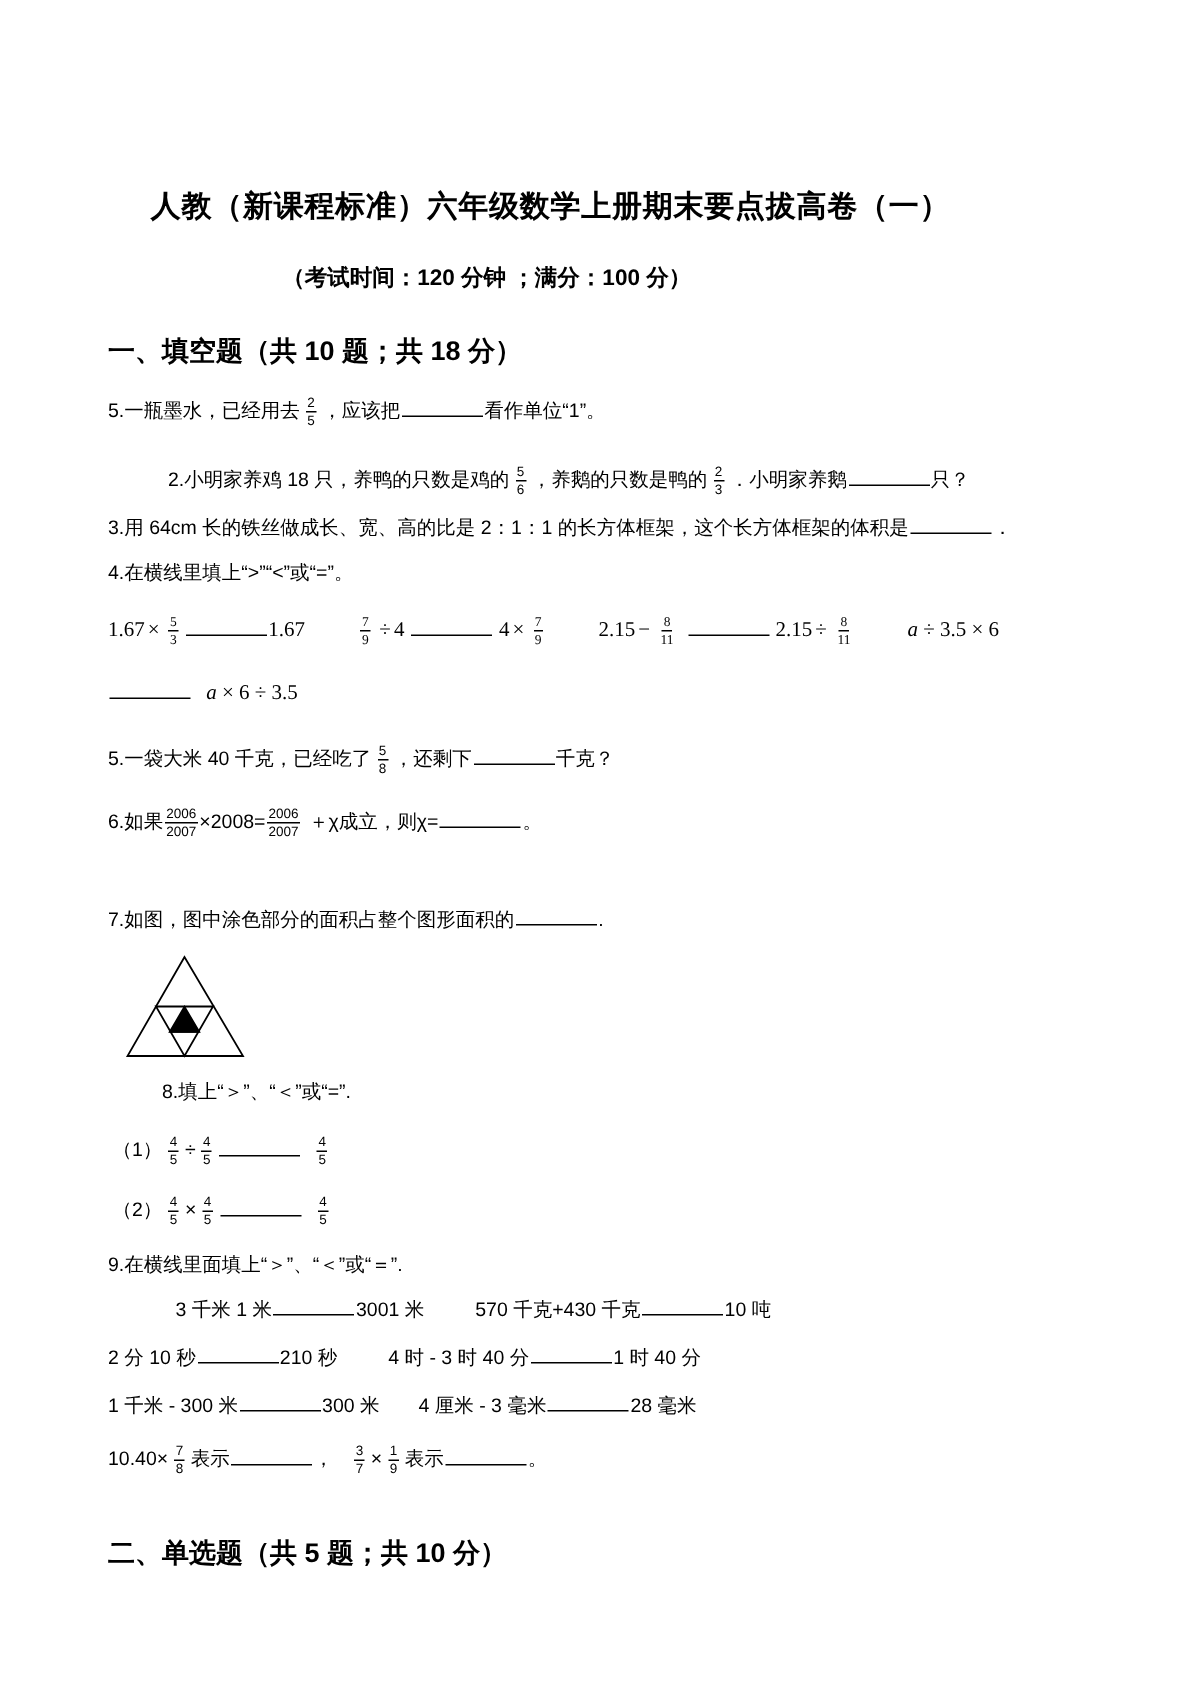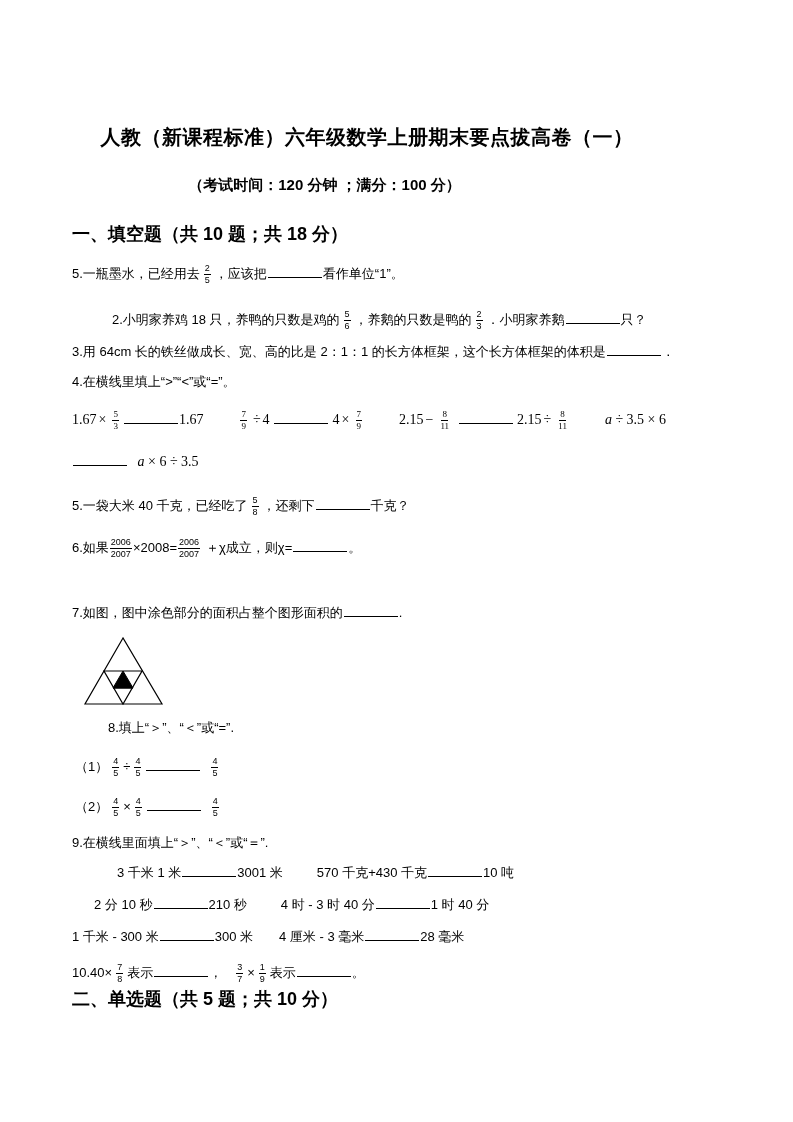--- a/index.html
+++ b/index.html
@@ -143,33 +143,33 @@
     </span><span class="blank"></span><span class="frac" style="margin-left:10px;">
       <span class="num">4</span>
       <span class="den">5</span>
     </span>
 </div>
 
 <div class="abs q" style="left:72px; top:834px;">9.在横线里面填上“＞”、“＜”或“＝”.</div>
 <div class="abs q" style="left:72px; top:864px;margin-left:45px;">
   <span>3 千米 1 米</span><span class="blank"></span><span>3001 米</span><span class="gap2"></span><span>570 千克+430 千克</span><span class="blank"></span><span>10 吨</span>
 </div>
-<div class="abs q" style="left:72px; top:896px;margin-left:22px;">
+<div class="abs q" style="left:72px; top:896px;">
   <span>2 分 10 秒</span><span class="blank"></span><span>210 秒</span><span class="gap2"></span><span>4 时 - 3 时 40 分</span><span class="blank"></span><span>1 时 40 分</span>
 </div>
 <div class="abs q" style="left:72px; top:928px;">
   <span>1 千米 - 300 米</span><span class="blank"></span><span>300 米</span><span class="gap"></span><span>4 厘米 - 3 毫米</span><span class="blank"></span><span>28 毫米</span>
 </div>
 
 <div class="abs q" style="left:72px; top:962px;">
   <span>10.40×</span><span class="frac">
       <span class="num">7</span>
       <span class="den">8</span>
     </span><span>表示</span><span class="blank"></span><span>，</span><span style="display:inline-block;width:10px;"></span><span class="frac">
       <span class="num">3</span>
       <span class="den">7</span>
     </span><span>×</span><span class="frac">
       <span class="num">1</span>
       <span class="den">9</span>
     </span><span>表示</span><span class="blank"></span><span>。</span>
 </div>
 
-<div class="abs section" style="left:72px; top:987px;">二、单选题（共 5 题；共 10 分）</div>
+<div class="abs section" style="left:72px; top:1023px;">二、单选题（共 5 题；共 10 分）</div>
 
 </body></html>

